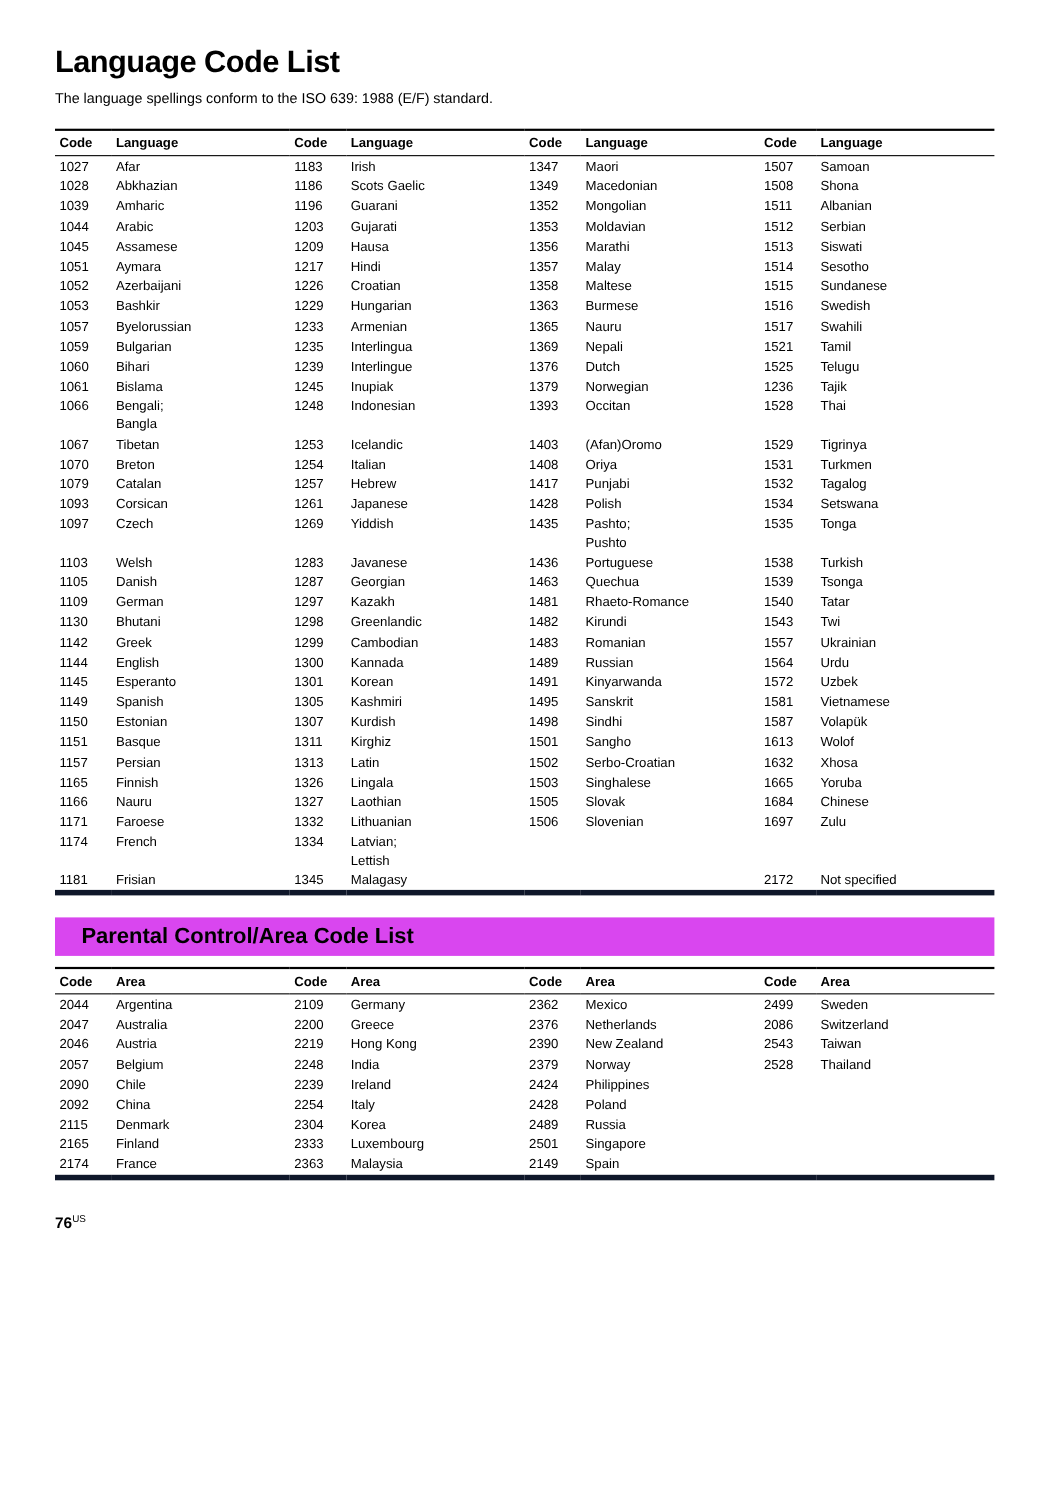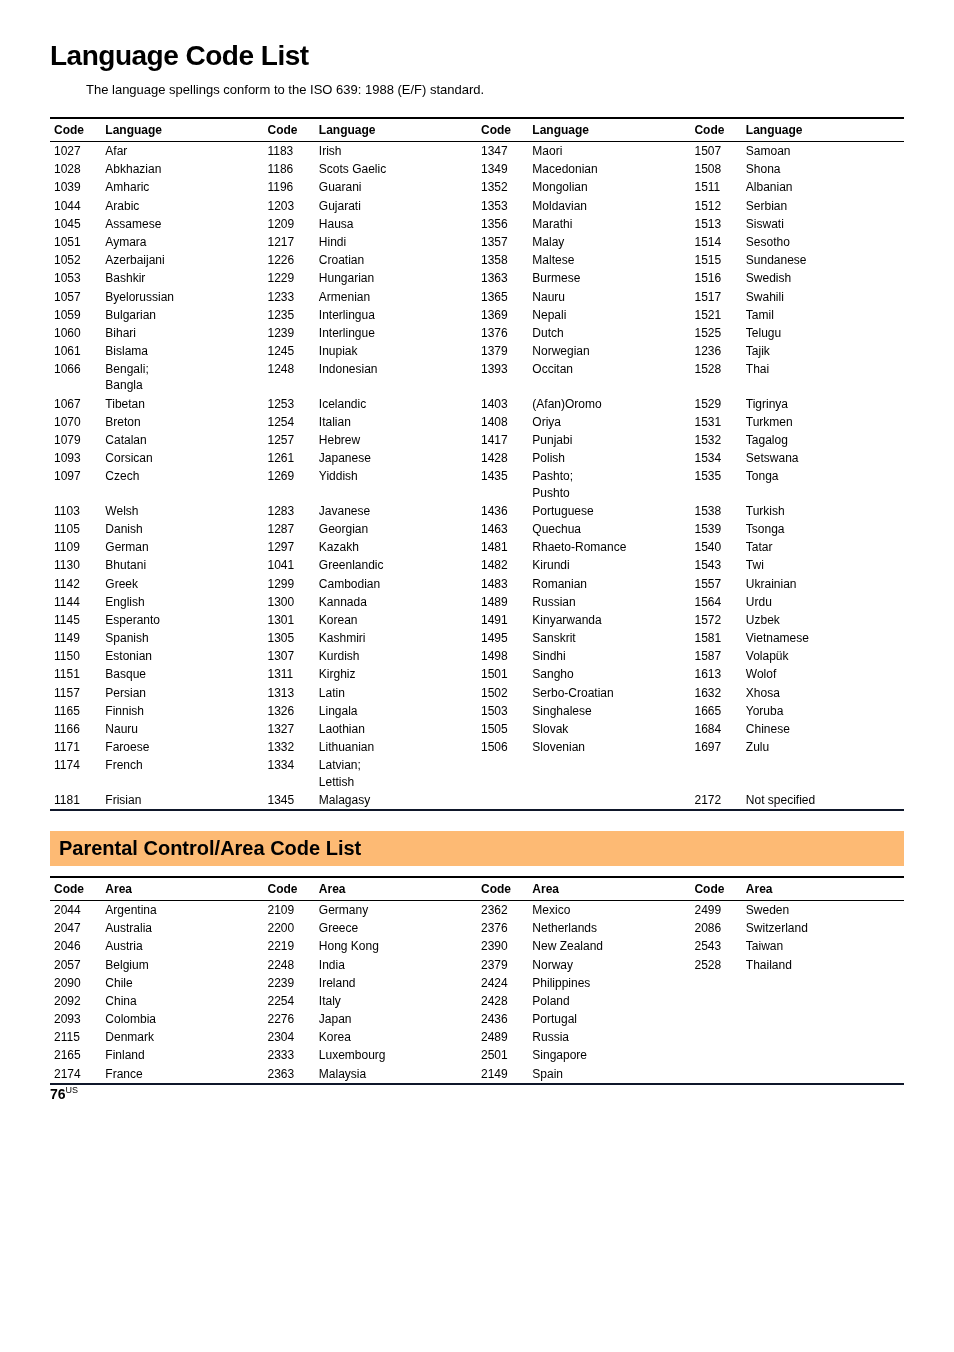--- a/index.html
+++ b/index.html
@@ -14,38 +14,37 @@
     }
     h1 {
       font-size: 28px;
       font-weight: 900;
       margin-bottom: 10px;
       letter-spacing: -0.5px;
     }
     .subtitle {
       font-size: 13px;
       margin-bottom: 20px;
-      margin-left: 36px;
     }
     .section-title {
       font-size: 20px;
       font-weight: 900;
-      background: #fdba74;
-      padding: 6px 9px;
+      background: #d946ef;
+      padding: 6px 24px;
       margin-bottom: 10px;
       margin-top: 20px;
     }
     table {
       width: 100%;
       border-collapse: collapse;
       font-size: 12px;
     }
     table.main-table {
       border-top: 2px solid #000;
-      border-bottom: 2px solid #0f172a;
+      border-bottom: 5px solid #0f172a;
     }
     thead tr th {
       font-weight: 700;
       font-size: 12px;
       padding: 4px 4px 4px 4px;
       border-bottom: 1px solid #000;
       text-align: left;
       white-space: nowrap;
     }
     tbody tr td {
@@ -56,20 +55,21 @@
     .col-code {
       width: 38px;
       white-space: nowrap;
     }
     .col-lang {
       width: 120px;
     }
     .page-num {
       font-size: 14px;
       font-weight: 700;
+      margin-top: 30px;
     }
     .page-num sup {
       font-size: 9px;
       font-weight: normal;
     }
   </style>
 </head>
 <body>
 
 <h1>Language Code List</h1>
@@ -295,21 +295,21 @@
         <td>1297</td>
         <td>Kazakh</td>
         <td>1481</td>
         <td>Rhaeto-Romance</td>
         <td>1540</td>
         <td>Tatar</td>
       </tr>
       <tr>
         <td>1130</td>
         <td>Bhutani</td>
-        <td>1041</td>
+        <td>1298</td>
         <td>Greenlandic</td>
         <td>1482</td>
         <td>Kirundi</td>
         <td>1543</td>
         <td>Twi</td>
       </tr>
       <tr>
         <td>1142</td>
         <td>Greek</td>
         <td>1299</td>
@@ -502,30 +502,20 @@
         <td>2092</td>
         <td>China</td>
         <td>2254</td>
         <td>Italy</td>
         <td>2428</td>
         <td>Poland</td>
         <td></td>
         <td></td>
       </tr>
       <tr>
-        <td>2093</td>
-        <td>Colombia</td>
-        <td>2276</td>
-        <td>Japan</td>
-        <td>2436</td>
-        <td>Portugal</td>
-        <td></td>
-        <td></td>
-      </tr>
-      <tr>
         <td>2115</td>
         <td>Denmark</td>
         <td>2304</td>
         <td>Korea</td>
         <td>2489</td>
         <td>Russia</td>
         <td></td>
         <td></td>
       </tr>
       <tr>

